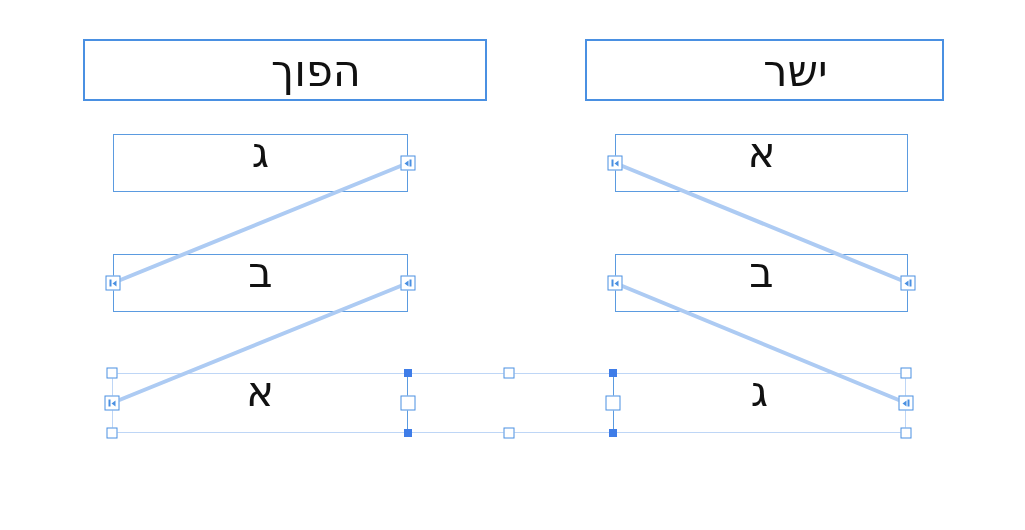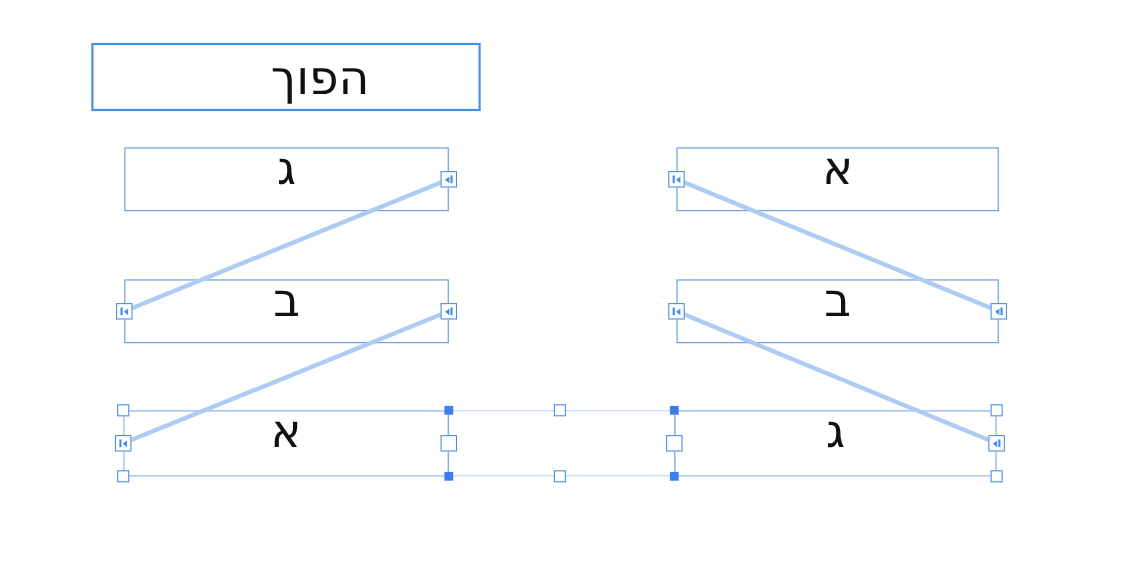--- a/index.html
+++ b/index.html
@@ -3,21 +3,21 @@
 <meta charset="utf-8">
 <style>
   html,body{margin:0;padding:0;background:#fff;}
   .canvas{
     position:relative;width:1025px;height:530px;background:#ffffff;
     overflow:hidden;font-family:"DejaVu Serif","DejaVu Sans",serif;
   }
   
   .frame{position:absolute;box-sizing:border-box;border:1px solid #5b9be0;background:transparent;}
   .frame.header{border-width:2px;border-color:#4a90e2;}
-  .f-hl{left:83px;top:39px;width:354px;height:62px;}
+  .f-hl{left:83px;top:39px;width:404px;height:62px;}
   .f-hr{left:585px;top:39px;width:359px;height:62px;}
   .f-lt{left:113px;top:134px;width:295px;height:58px;}
   .f-lm{left:113px;top:254px;width:295px;height:58px;}
   .f-lb{left:112px;top:373px;width:296px;height:60px;}
   .f-rt{left:615px;top:134px;width:293px;height:58px;}
   .f-rm{left:615px;top:254px;width:293px;height:58px;}
   .f-rb{left:613px;top:373px;width:293px;height:60px;}
   .htext{display:block;text-align:center;font-size:43px;line-height:35px;
          padding:13px 0 0 62px;color:#111;}
   .ltext{display:block;text-align:center;font-size:42px;line-height:34px;
@@ -40,20 +40,23 @@
   .handle.hollow{width:11px;height:11px;background:#fff;border:1.5px solid #4a90e2;}
   .handle.filled{width:8px;height:8px;background:#3f7de8;}
 </style>
 </head>
 <body>
 
 <div class="canvas">
 
   <div class="frame header f-hl">
     <span class="htext" dir="rtl">הפוך</span>
+  </div>
+  <div class="frame header f-hr">
+    <span class="htext" dir="rtl">ישר</span>
   </div>
 
   <div class="sel-bbox"></div>
 
   <div class="frame f-lt">
     <span class="ltext" dir="rtl">ג</span>
   </div>
   <div class="frame f-lm">
     <span class="ltext" dir="rtl">ב</span>
   </div>

